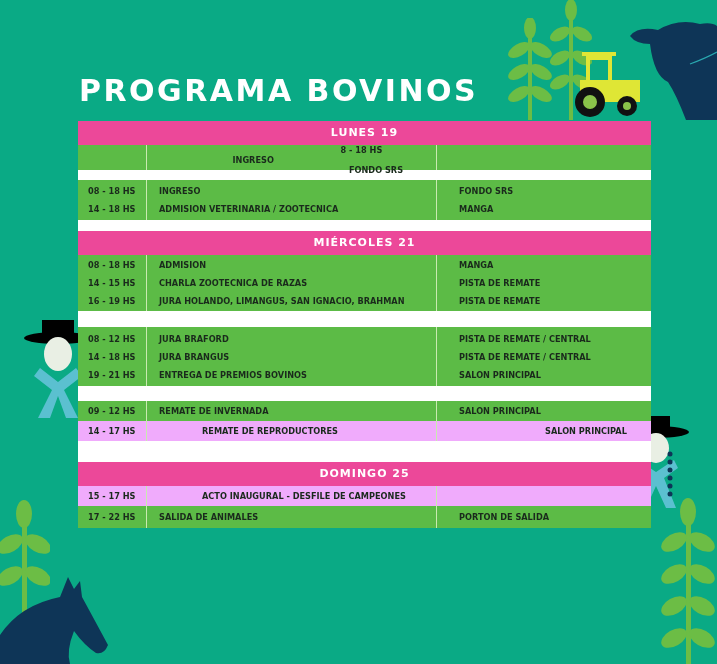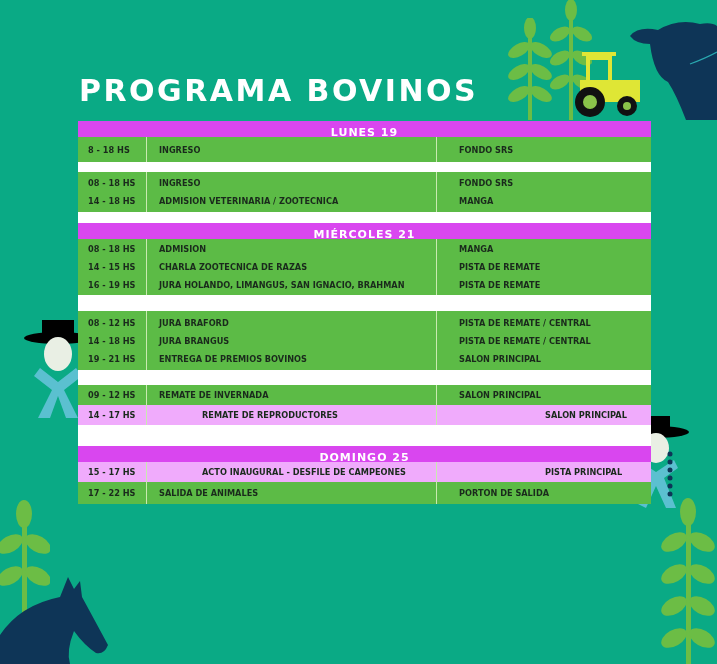--- a/index.html
+++ b/index.html
@@ -14,41 +14,41 @@
       font-family: "DejaVu Sans", sans-serif;
       font-weight: bold; font-size: 30px; letter-spacing: 2.5px;
       color: #ffffff; margin: 0; line-height: 42px;
     }
     .deco { position: absolute; }
     .schedule {
       position: absolute; left: 78px; top: 121px; width: 573px;
     }
     .day { background: #ffffff; }
     .day-header {
-      background: #d946ef; color: #ffffff;
+      background: #ec4899; color: #ffffff;
       font-weight: bold; font-size: 11px; letter-spacing: 1px;
-      text-align: center; height: 16px; line-height: 24px;
+      text-align: center; height: 24px; line-height: 24px;
     }
     .rows { position: relative; }
     .rows::before {
       content: ""; position: absolute; left: 68px; top: 0; bottom: 0;
       width: 1px; background: #c9eab0; z-index: 2;
     }
     .rows::after {
       content: ""; position: absolute; left: 358px; top: 0; bottom: 0;
       width: 1px; background: #c9eab0; z-index: 2;
     }
     .row {
       display: flex; align-items: center;
       background: #5cbb46; color: #1a2a1c;
       font-weight: bold; font-size: 8.2px;
       height: 18px; position: relative;
     }
     .row.hl { background: #f0abfc; gap: 43px; }
-    .rows.pad-lunes .row { height: 25px; }
+    .rows.pad-lunes .row { height: 25px; flex-direction: column; }
     .cell-time { width: 68px; padding-left: 10px; box-sizing: border-box; }
     .cell-event { width: 290px; padding-left: 13px; box-sizing: border-box; }
     .cell-place { flex: 1; padding-left: 23px; box-sizing: border-box; }
     .gap { height: 10px; background: #ffffff; }
   </style>
 </head>
 <body>
 
 <svg class="deco" style="left:505px;top:18px" width="50" height="102" viewBox="0 0 50 102">
   <rect x="23" y="12" width="4" height="90" fill="#6cbd45"></rect>
@@ -236,21 +236,20 @@
     </div>
     <div class="gap" style="height:21px"></div>
   </div>
 
   <div class="day">
     <div class="day-header">DOMINGO 25</div>
     <div class="rows">
       <div class="row hl" style="height:20px">
         <span class="cell-time">15 - 17 HS</span>
         <span class="cell-event">ACTO INAUGURAL - DESFILE DE CAMPEONES</span>
-        <span class="cell-place">PISTA PRINCIPAL</span>
       </div>
       <div class="row" style="height:22px">
         <span class="cell-time">17 - 22 HS</span>
         <span class="cell-event">SALIDA DE ANIMALES</span>
         <span class="cell-place">PORTON DE SALIDA</span>
       </div>
     </div>
   </div>
 
 </div>

